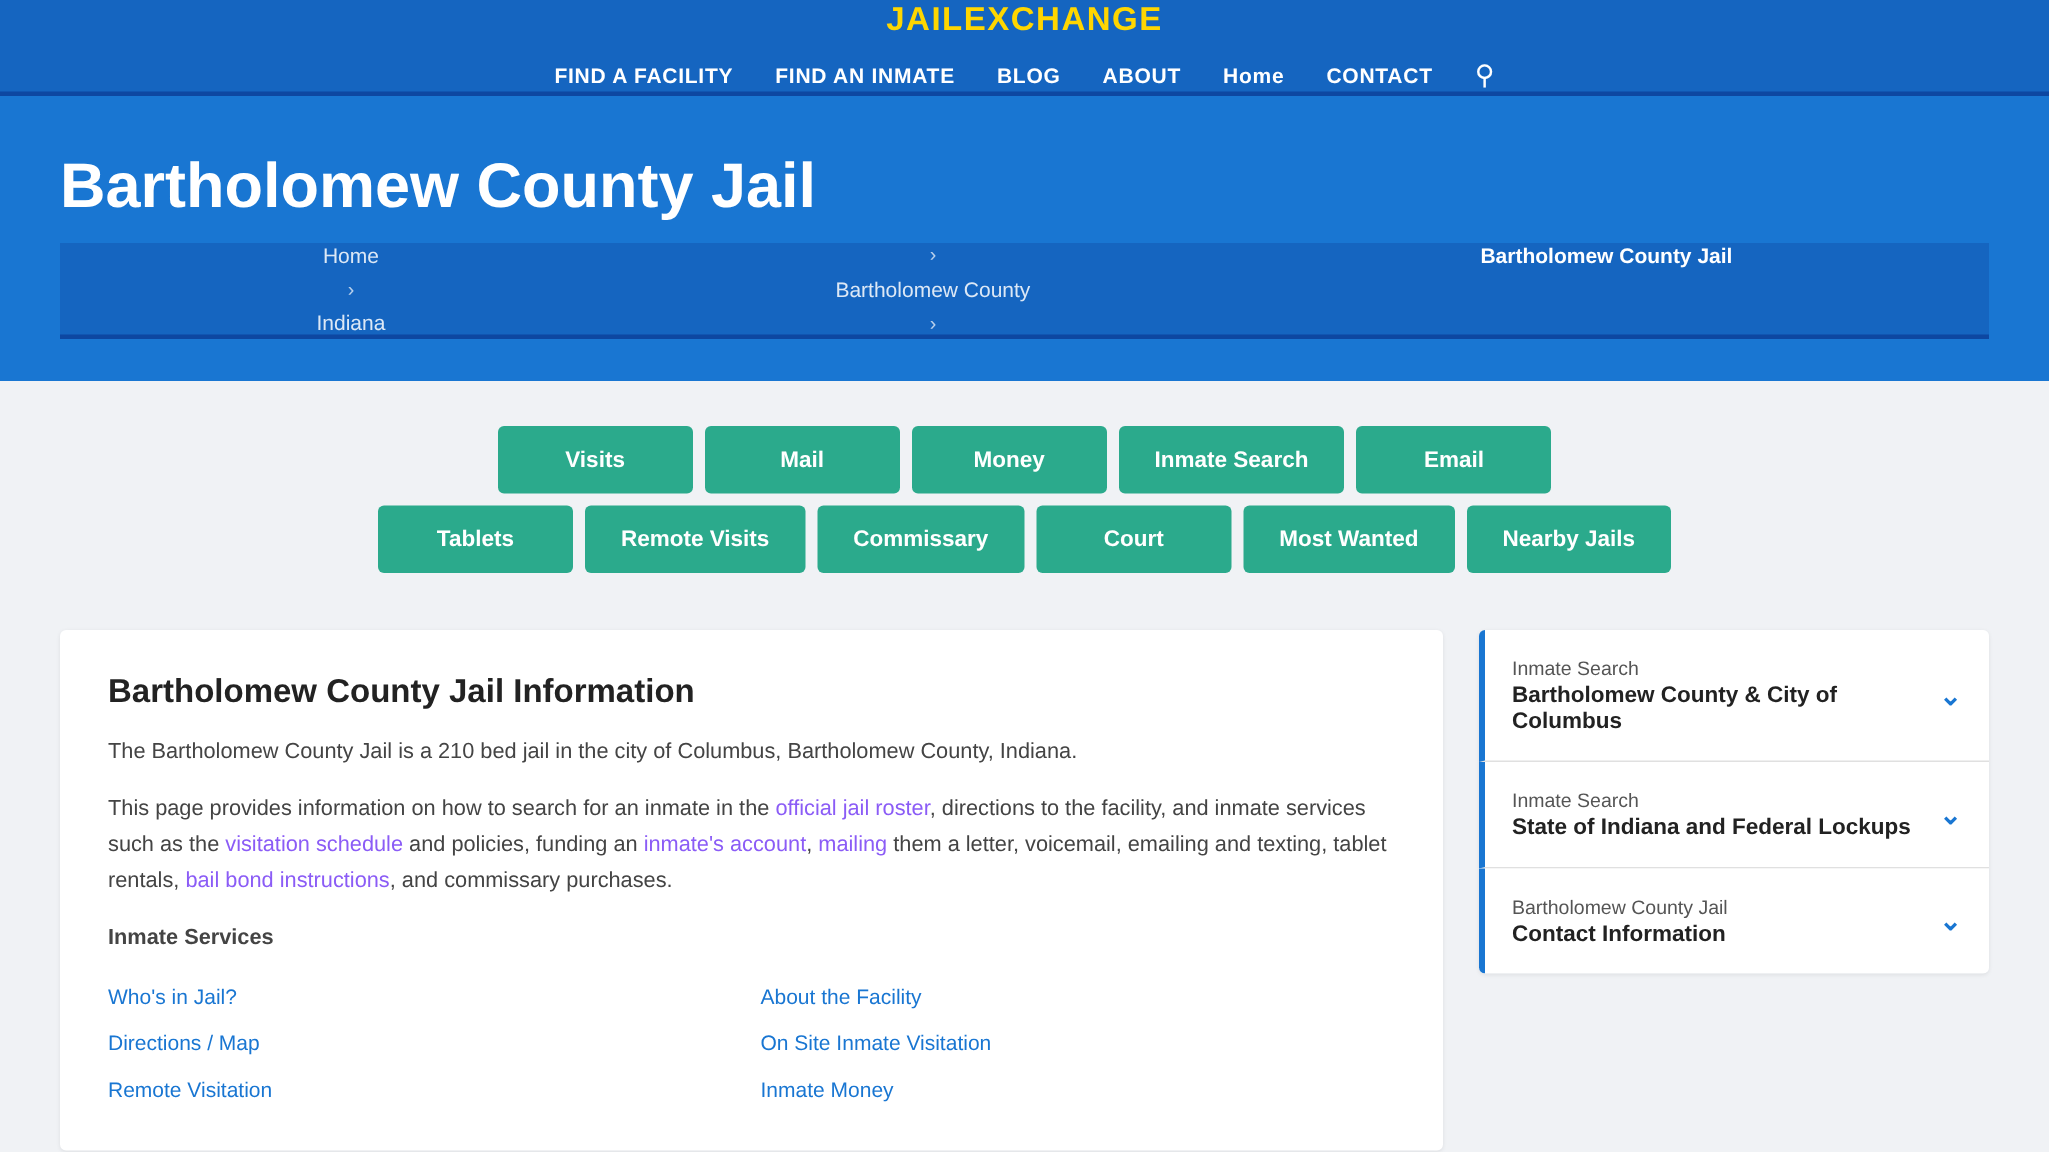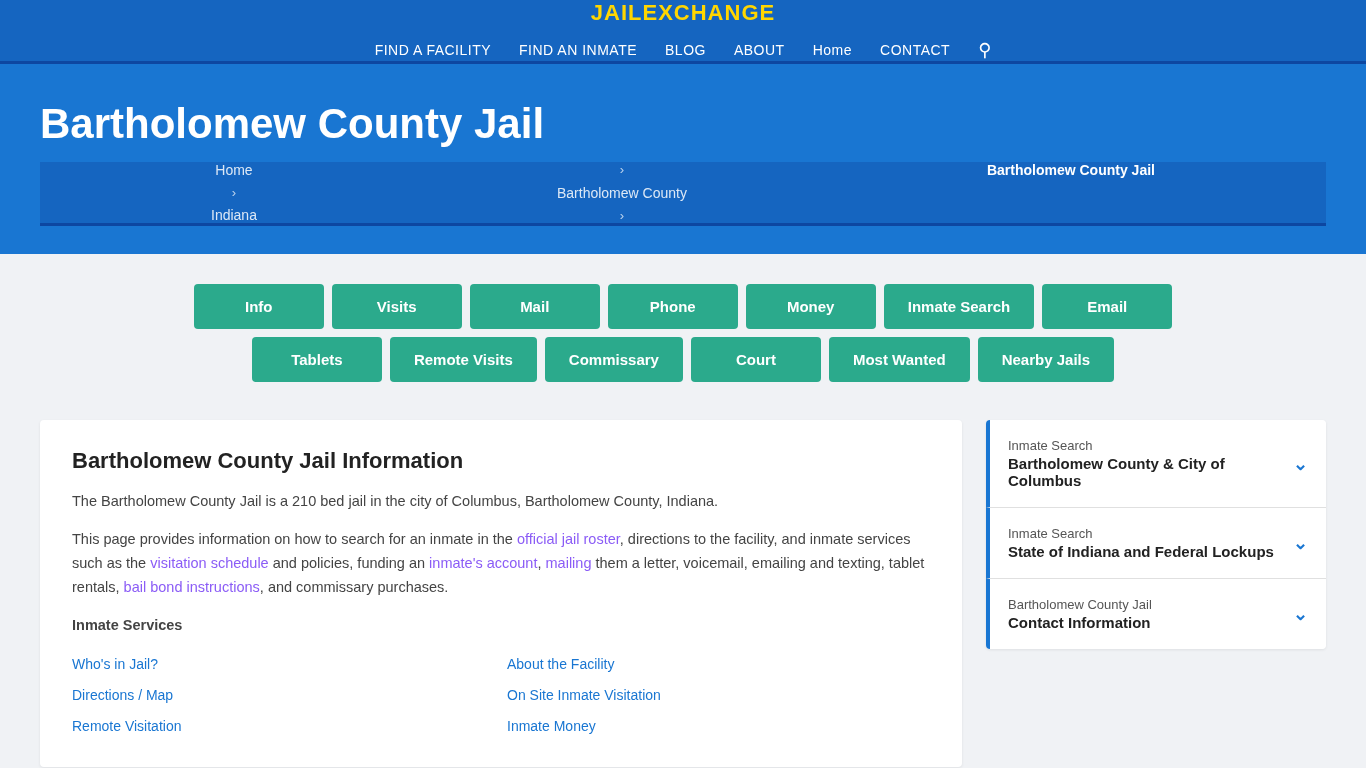--- a/index.html
+++ b/index.html
@@ -25,21 +25,21 @@
     .nav-logo span { color: #ffd600; }
     .nav-links {
       display: flex;
       align-items: center;
       gap: 28px;
     }
     .nav-links a {
       color: #fff;
       text-decoration: none;
       font-size: 14px;
-      font-weight: 400;
+      font-weight: 700;
       letter-spacing: 0.5px;
     }
     .nav-search-icon {
       color: #fff;
       font-size: 18px;
       cursor: pointer;
     }
 
     
     .hero {
@@ -214,24 +214,22 @@
     <a href="#">Indiana</a>
     <span class="sep">›</span>
     <a href="#">Bartholomew County</a>
     <span class="sep">›</span>
     <span class="current">Bartholomew County Jail</span>
   </nav>
 </div>
 
 <div class="tabs-section">
   <div class="tabs-row">
-    <button class="tab-btn">Info</button>
     <button class="tab-btn">Visits</button>
     <button class="tab-btn">Mail</button>
-    <button class="tab-btn">Phone</button>
     <button class="tab-btn">Money</button>
     <button class="tab-btn">Inmate Search</button>
     <button class="tab-btn">Email</button>
   </div>
   <div class="tabs-row">
     <button class="tab-btn">Tablets</button>
     <button class="tab-btn">Remote Visits</button>
     <button class="tab-btn">Commissary</button>
     <button class="tab-btn">Court</button>
     <button class="tab-btn">Most Wanted</button>

